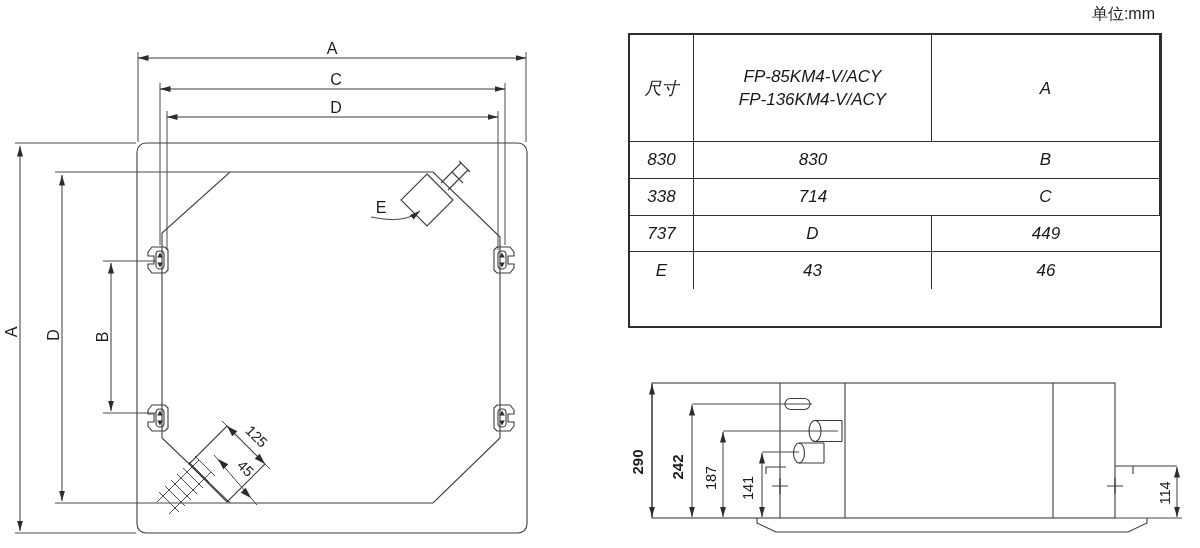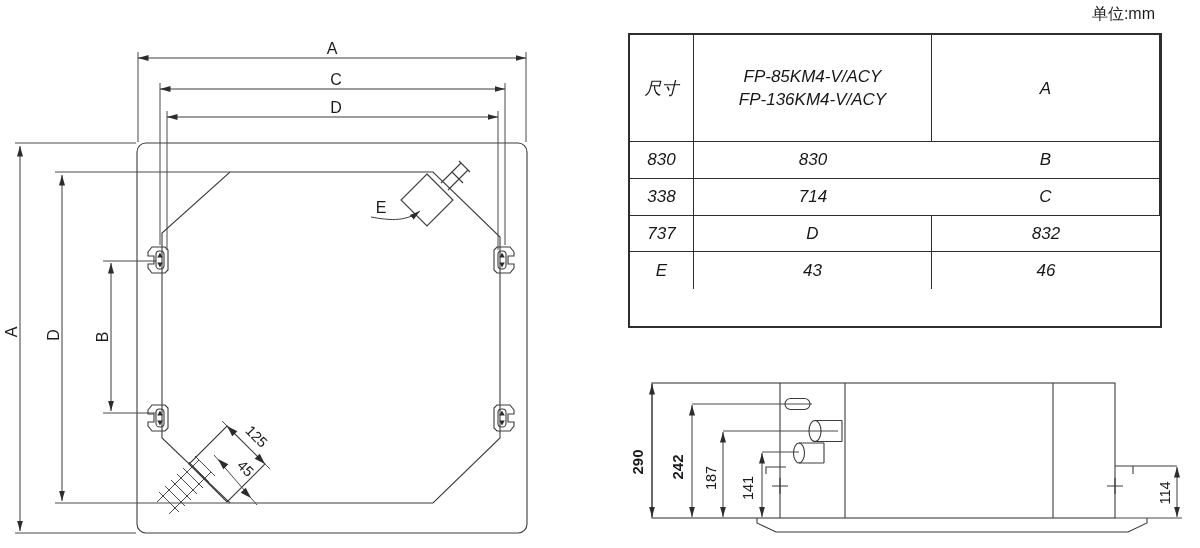--- a/index.html
+++ b/index.html
@@ -193,20 +193,20 @@
     <div class="cell lastcol">830</div>
 
     <div class="cell">B</div>
     <div class="cell">338</div>
     <div class="cell lastcol">714</div>
 
     <div class="cell">C</div>
     <div class="cell">737</div>
 
     <div class="cell">D</div>
-    <div class="cell lastcol">832</div>
+    <div class="cell lastcol">449</div>
 
     <div class="cell lastrow">E</div>
     <div class="cell lastrow">43</div>
     <div class="cell lastcol lastrow">46</div>
   </div>
 
 </div>
 
 </body></html>

